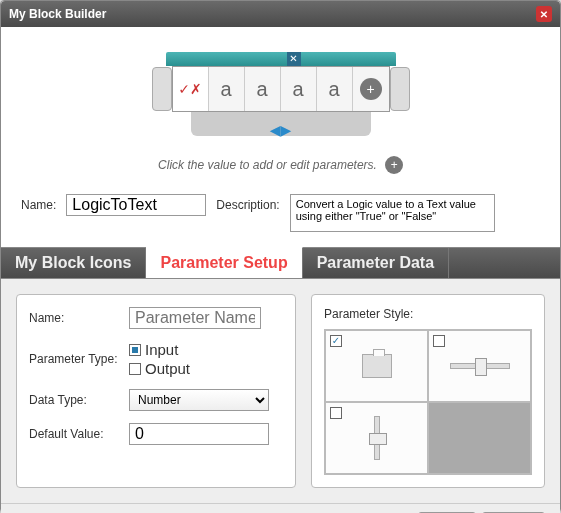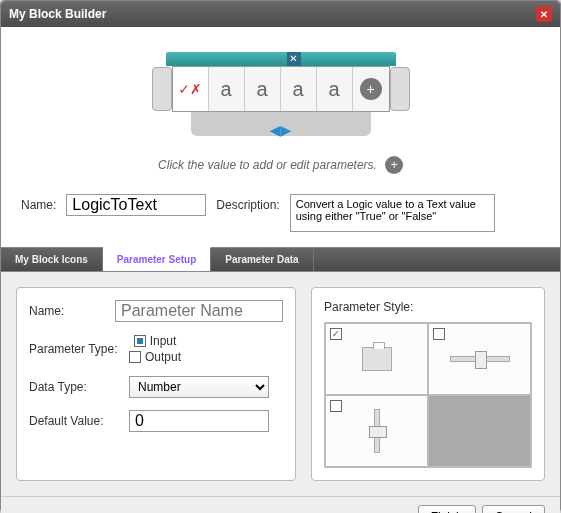--- a/index.html
+++ b/index.html
@@ -22,31 +22,31 @@
 .block-footer { width: 180px; height: 24px; background: #ccc; margin: 0 auto; border-radius: 0 0 6px 6px; position: relative; }
 .arrows { position: absolute; left: 50%; transform: translateX(-50%); bottom: -2px; font-size: 14px; color: #2a8aca; }
 .hint-row { font-style: italic; color: #666; font-size: 12px; margin-top: 10px; display: flex; align-items: center; justify-content: center; gap: 8px; }
 .hint-plus { width: 18px; height: 18px; background: #777; border-radius: 50%; color: #fff; display: flex; align-items: center; justify-content: center; font-size: 12px; cursor: pointer; }
 .name-desc-row { display: flex; align-items: flex-start; gap: 10px; padding: 10px 20px 15px; font-size: 12px; color: #333; }
 .name-desc-row label { padding-top: 4px; }
 .text-input { border: 1px solid #999; padding: 3px 5px; font-size: 16px; height: 22px; }
 .name-input { width: 140px; }
 .desc-input { width: 205px; height: 38px; resize: none; font-family: Arial; font-size: 11px; }
 .tabs-bar { background: linear-gradient(#666,#4a4a4a); display: flex; padding: 0; border-top: 1px solid #888; border-bottom: 1px solid #888; }
-.tab { padding: 6px 14px; font-size: 10px; font-weight: bold; color: #eee; cursor: pointer; border-right: 1px solid #777; }
-.tab.active { background: #fff; color: #8b5cf6; border-top: 1px solid #fff; margin-top: -1px; }
+.tab { padding: 6px 14px; font-size: 16px; font-weight: bold; color: #eee; cursor: pointer; border-right: 1px solid #777; }
+.tab.active { background: #fff; color: #ef4444; border-top: 1px solid #fff; margin-top: -1px; }
 .tab-content { flex: 1; padding: 15px; display: flex; gap: 15px; background: #eee; }
 .left-panel, .right-panel { background: #fff; border: 1px solid #bbb; border-radius: 4px; padding: 12px; }
 .left-panel { width: 280px; }
 .right-panel { flex: 1; }
 .form-row { display: flex; align-items: center; margin-bottom: 12px; font-size: 12px; color: #333; }
 .form-row > label { width: 100px; }
-.param-name { width: 168px; color: #999; }
+.param-name { width: 132px; color: #999; }
 .radio-group { display: flex; flex-direction: column; gap: 2px; }
-.radio-item { display: flex; align-items: center; gap: 4px; font-size: 12px; justify-content: center; }
+.radio-item { display: flex; align-items: center; gap: 4px; font-size: 15px; }
 .radio-box { width: 12px; height: 12px; border: 1px solid #666; display: flex; align-items: center; justify-content: center; }
 .radio-box.checked::after { content: ''; width: 6px; height: 6px; background: #2a7aaa; }
 .select { width: 140px; height: 22px; border: 1px solid #999; font-size: 12px; padding: 2px 4px; background: linear-gradient(#fff,#eee); }
 .default-input { width: 140px; }
 .style-label { font-size: 12px; color: #333; margin-bottom: 8px; }
 .style-grid { display: grid; grid-template-columns: 1fr 1fr; gap: 0; border: 1px solid #bbb; }
 .style-cell { height: 72px; border: 1px solid #bbb; position: relative; display: flex; align-items: center; justify-content: center; background: #fcfcfc; cursor: pointer; }
 .style-cell.disabled { background: #aaa; }
 .style-check { position: absolute; top: 4px; left: 4px; width: 12px; height: 12px; border: 1px solid #666; background: #fff; }
 .style-check.checked { color: #2a7aaa; font-size: 10px; line-height: 10px; text-align: center; }

